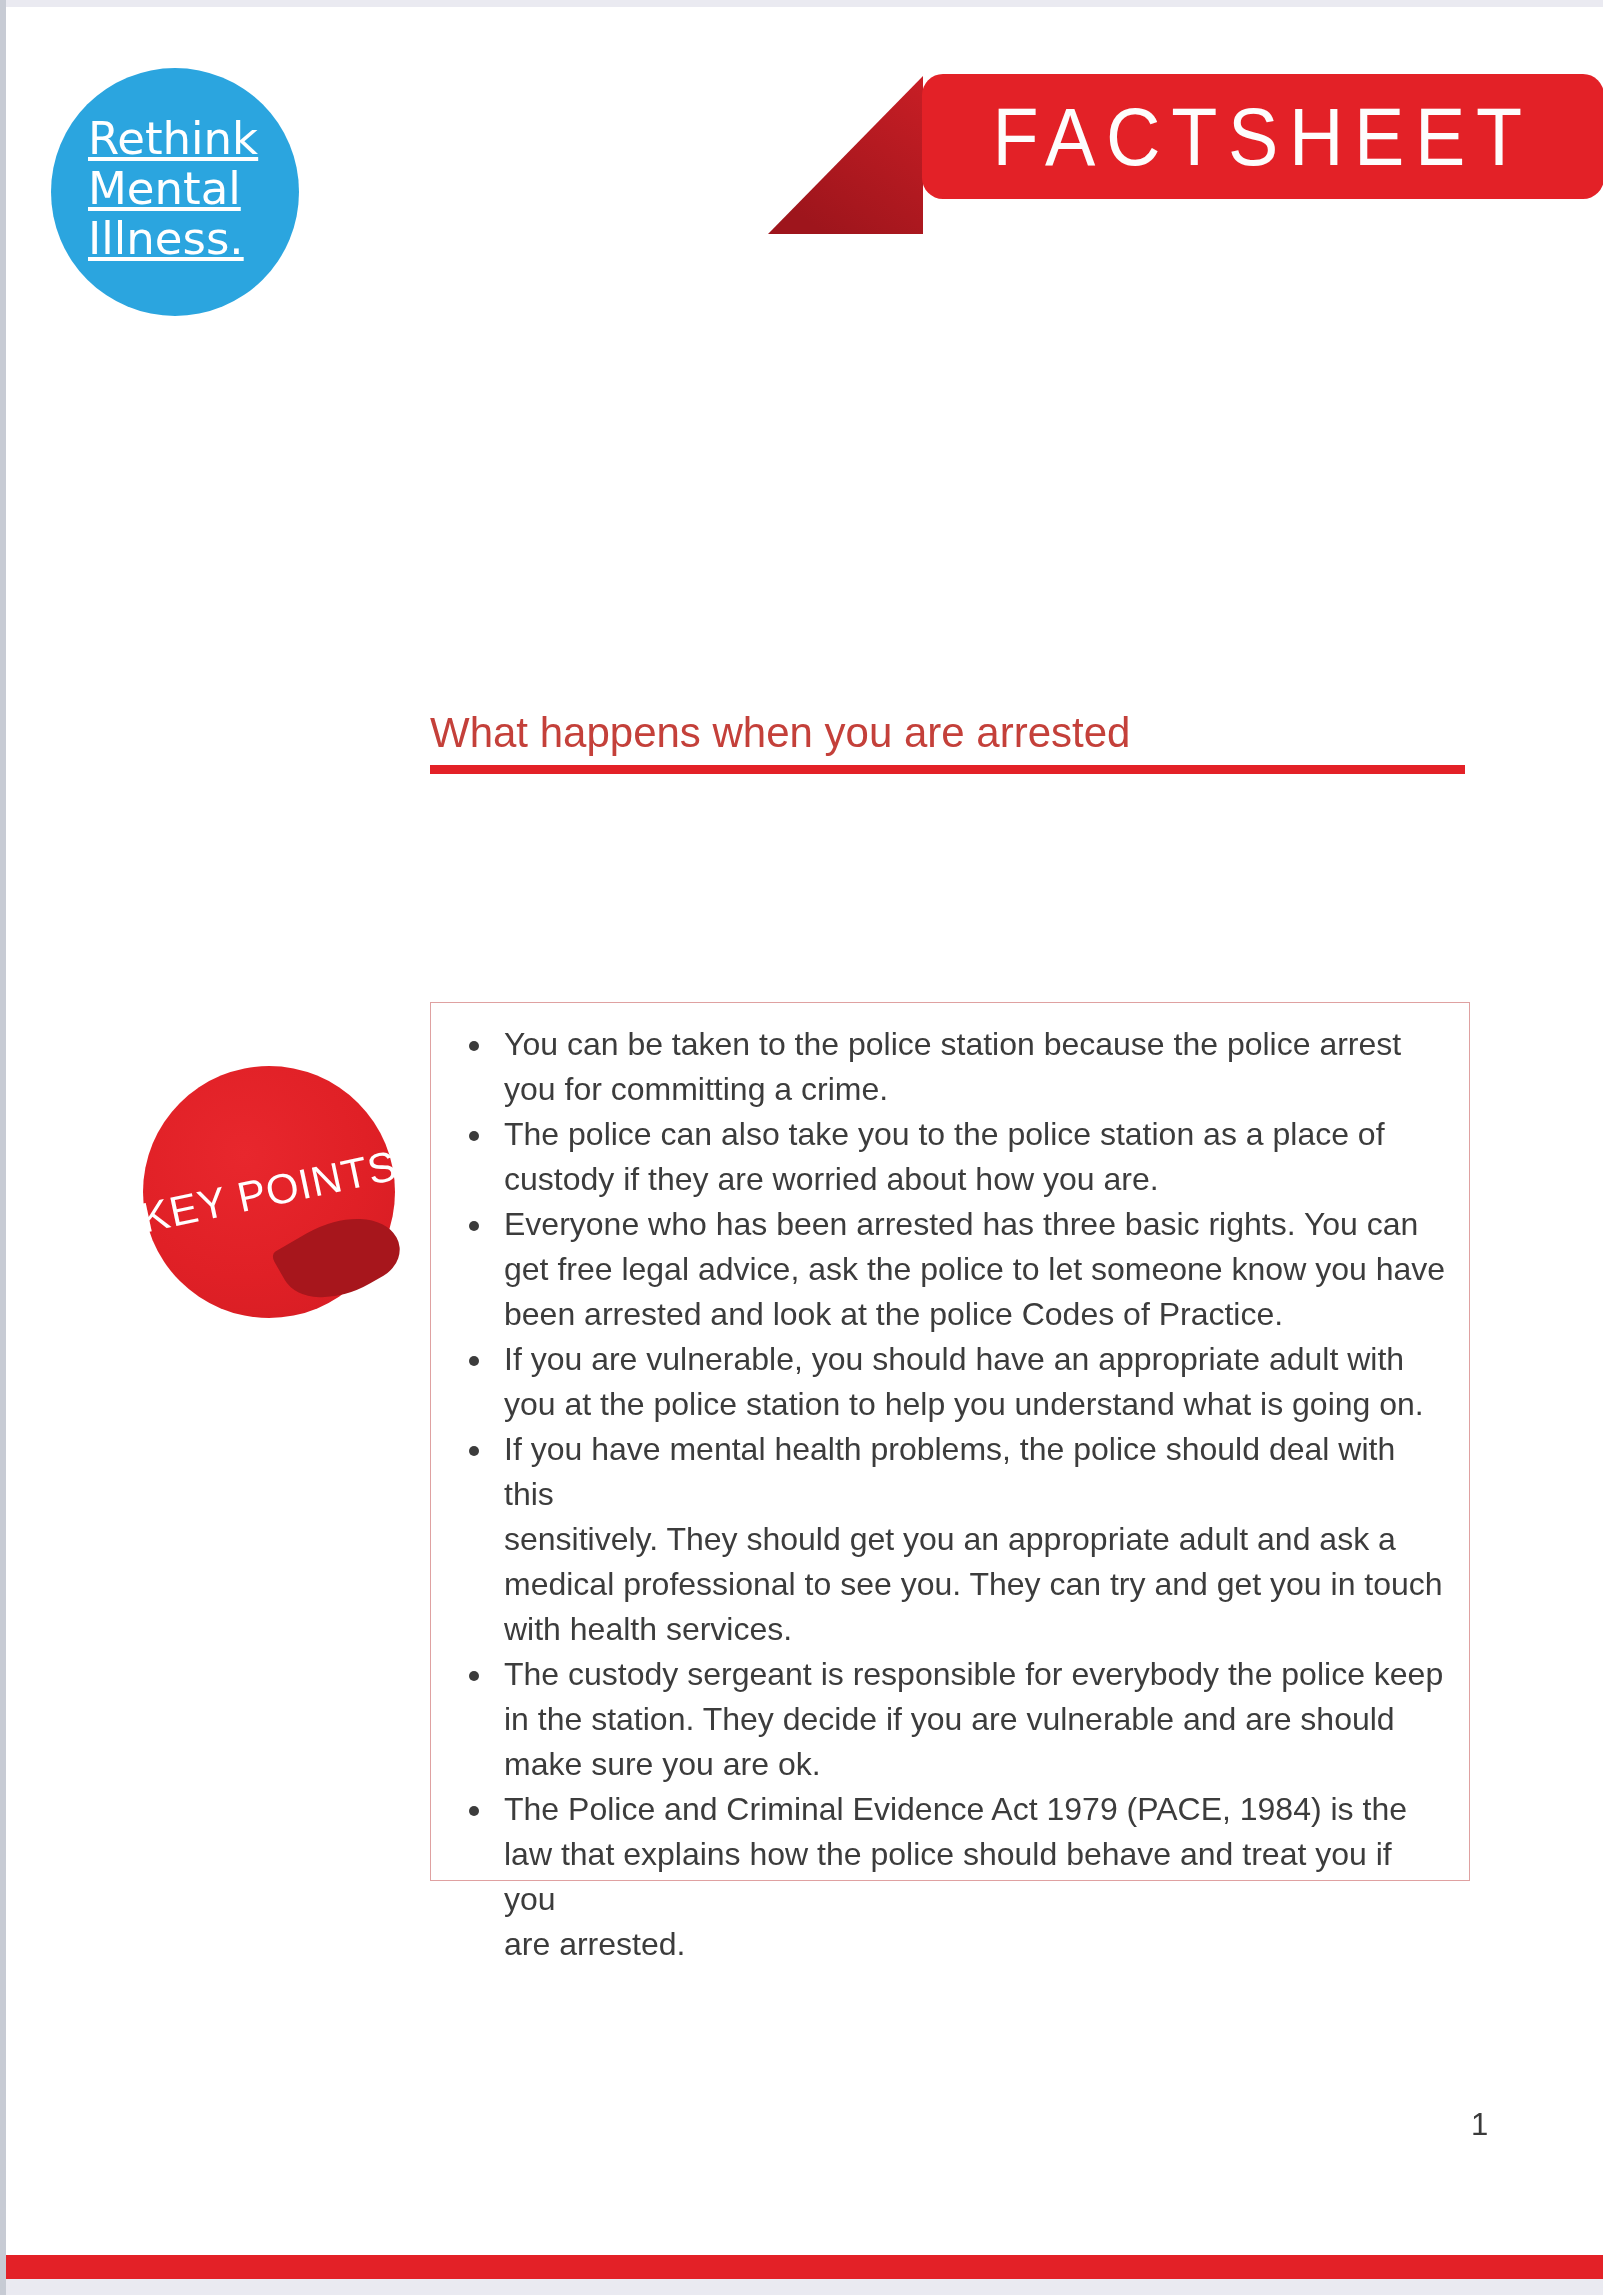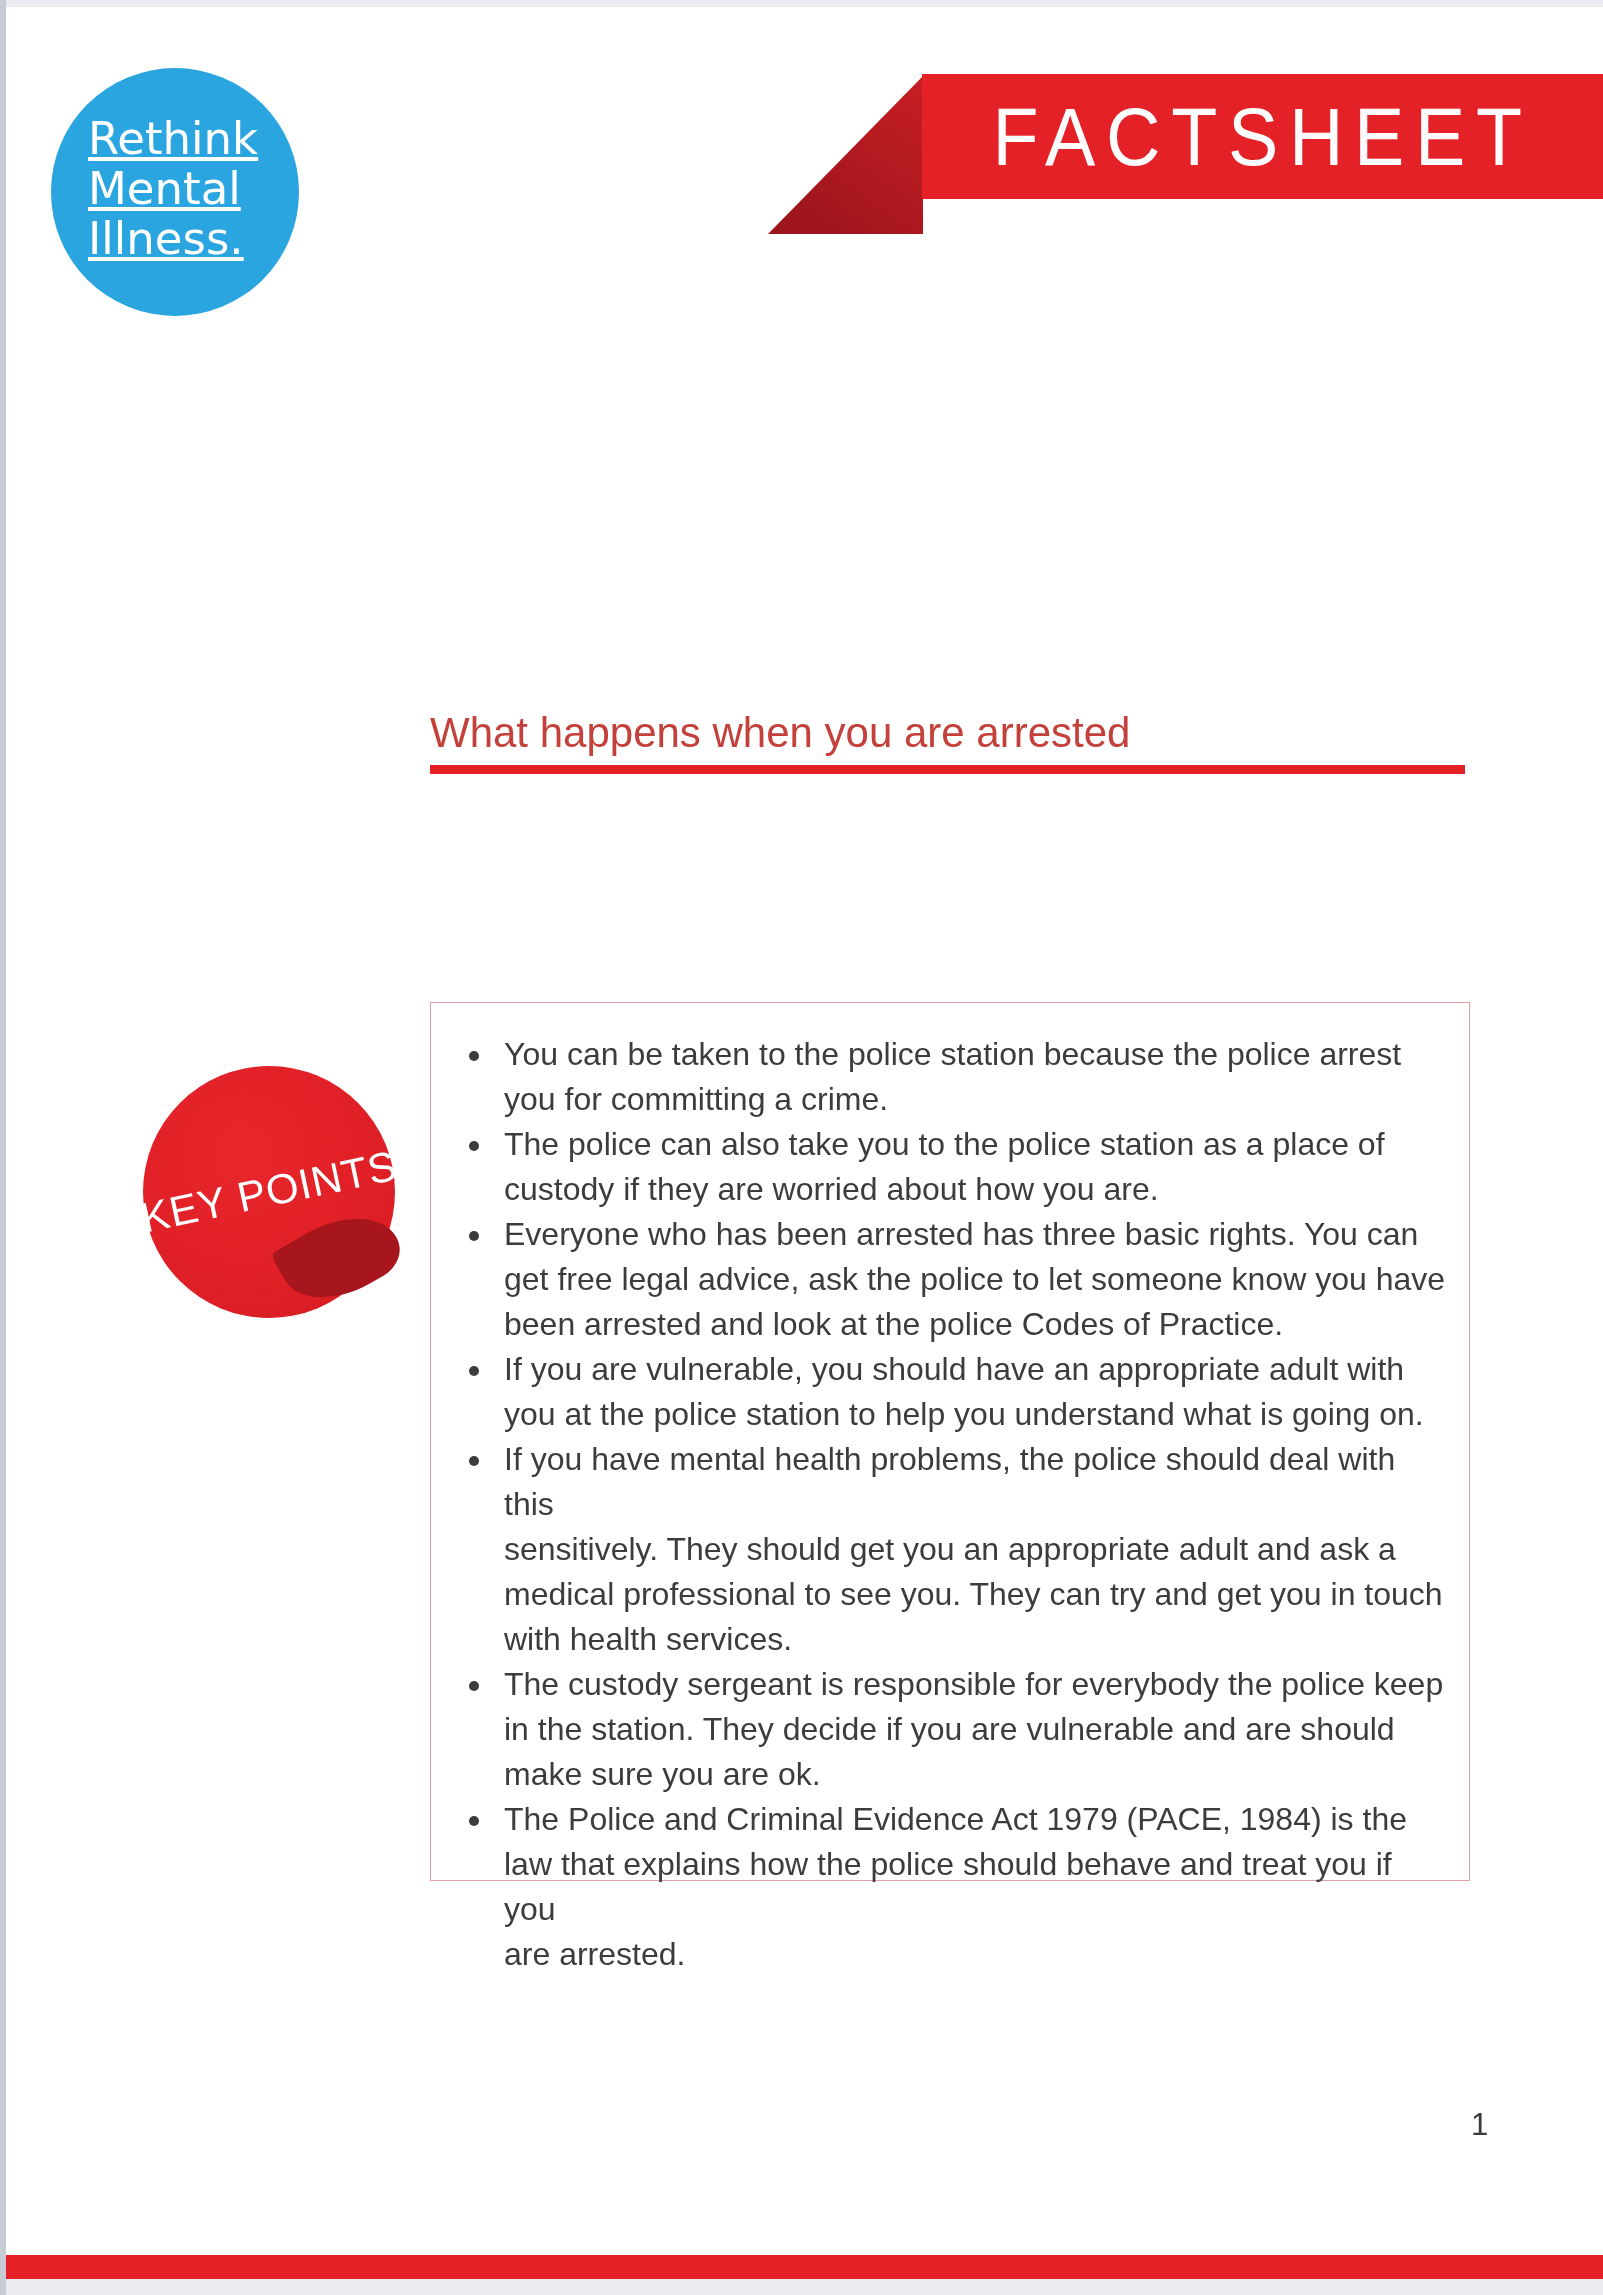--- a/index.html
+++ b/index.html
@@ -48,21 +48,21 @@
     letter-spacing: 0px;
     white-space: pre-line;
     text-decoration: underline;
   }
 
   
   .banner-rect {
     position: absolute; left: 922px; top: 74px;
     width: 682px; height: 125px;
     background: #e32127;
-    display: flex; align-items: center; justify-content: center;
+    display: flex; align-items: center; justify-content: center; border-radius: 21px;
   }
   .banner-label {
     color: #fdfdfd;
     font-size: 82px;
     font-weight: 300;
     letter-spacing: 11.6px;
     transform: scaleX(0.92);
     white-space: nowrap;
   }
   .banner-fold {
@@ -105,21 +105,21 @@
 
   
   .keybox {
     position: absolute; left: 430px; top: 1002px;
     width: 1040px; height: 879px;
     border: 1.8px solid #dfa1a1;
     box-sizing: border-box;
     background: #ffffff;
   }
   .keybox ul {
-    margin: 29px 0 0 0;
+    margin: 19px 0 0 0;
     padding: 0 18px 0 64px;
     list-style: disc;
   }
   .keybox li {
     color: #3c3c3c;
     font-size: 32px;
     line-height: 45px;
     padding-left: 9px;
     white-space: pre-line;
   }

